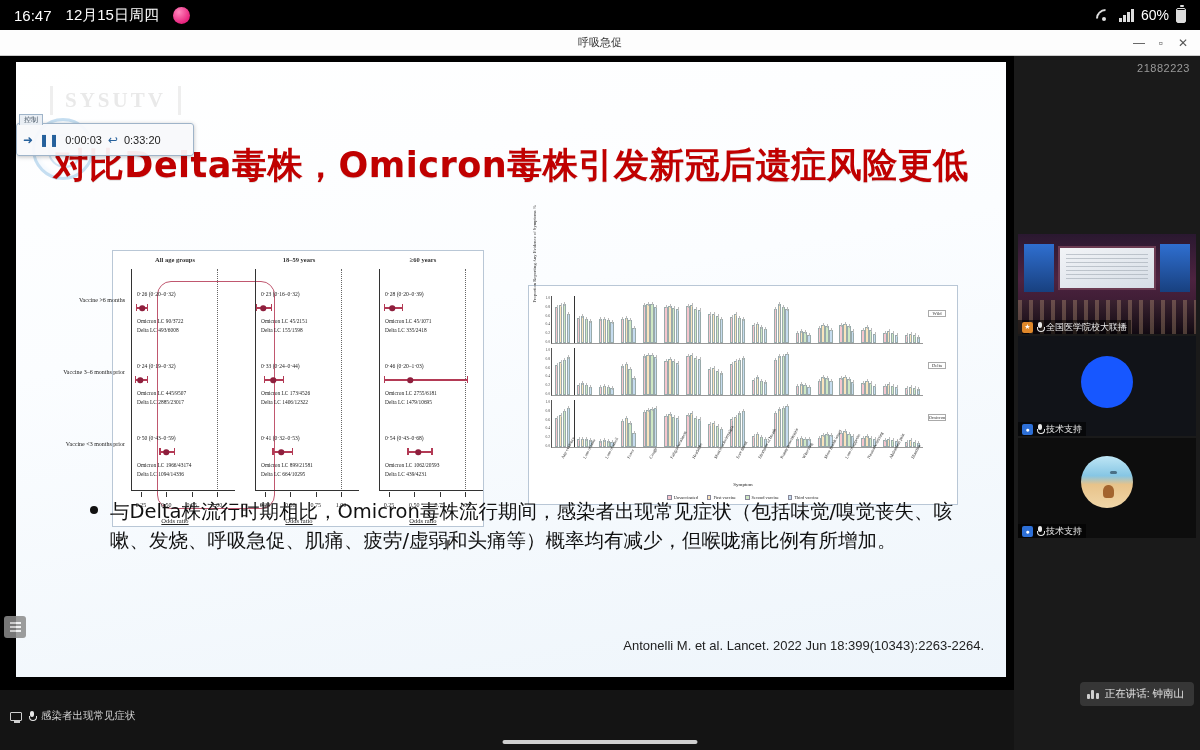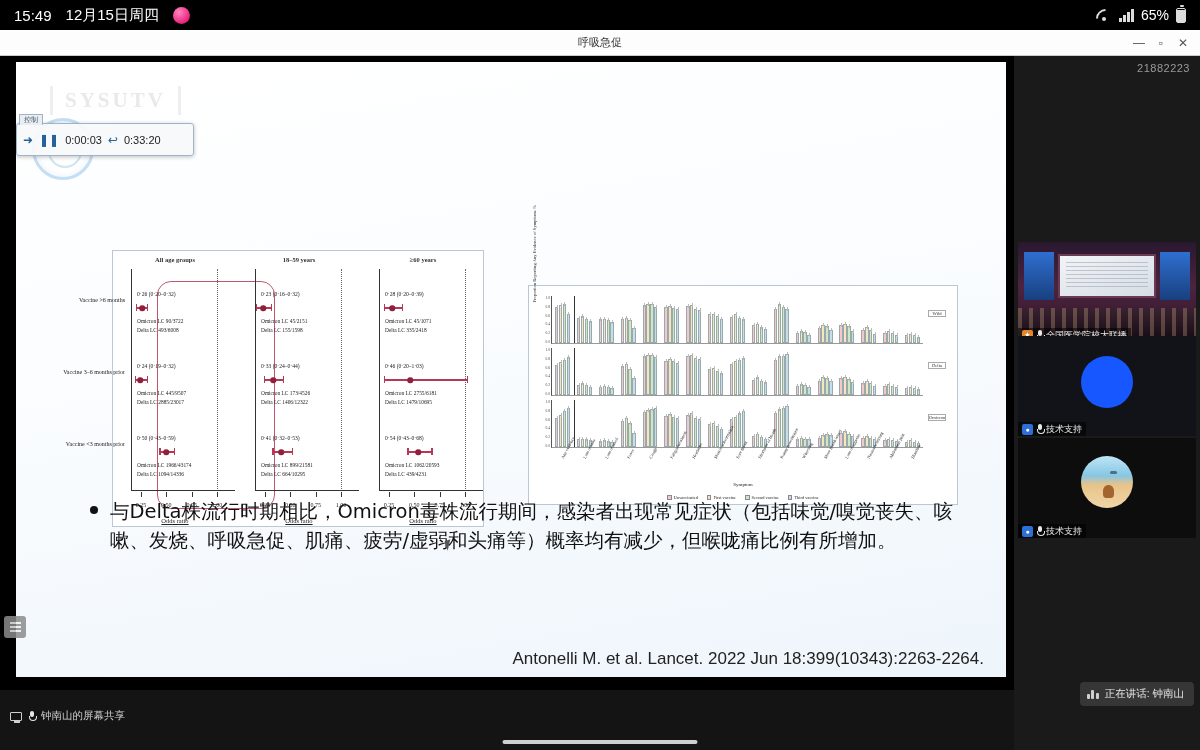--- a/index.html
+++ b/index.html
@@ -233,22 +233,22 @@
   .bullet-dot {
     flex: 0 0 auto; width: 8px; height: 8px; border-radius: 50%;
     background: #111; margin-top: 9px;
   }
   .bullet-text {
     font-size: 19.5px; line-height: 1.5; color: #111;
     font-family: "DejaVu Sans", "Liberation Sans", sans-serif;
   }
   .bullet-text.emph { color: #e01b1b; font-weight: bold; }
   #citation {
-    position: absolute; right: 22px; bottom: 8px;
-    font-size: 17px; color: #222;
+    position: absolute; right: 22px; bottom: 24px;
+    font-size: 13px; color: #222;
     font-family: "Liberation Sans", sans-serif;
   }
 
   
   #media-overlay {
     position: absolute; left: 0; top: 61px; width: 178px; height: 33px;
     background: rgba(248,249,251,.94);
     border: 1px solid #9fb4c9; border-radius: 3px;
     display: flex; align-items: center; gap: 6px; padding: 0 6px;
     font-size: 11px; color: #2b3b4b;
@@ -308,21 +308,21 @@
     content: ""; position: absolute; left: 1.5px; top: 0;
     width: 4px; height: 6px; border-radius: 2px; background: #e8e8e8;
   }
   .mic-ico:after {
     content: ""; position: absolute; left: 0.5px; top: 5px;
     width: 6px; height: 3.5px; border: 1px solid #e8e8e8;
     border-top: none; border-radius: 0 0 4px 4px;
   }
 
   
-  #tile-1 { top: 186px; height: 100px;
+  #tile-1 { top: 178px; height: 100px;
     background: linear-gradient(180deg,#2a1830 0%,#4d2340 45%,#2b1526 100%); }
   .aud-screen {
     position: absolute; left: 40px; top: 12px; width: 98px; height: 44px;
     background: linear-gradient(160deg,#f2f4f7,#d6dde6);
     border: 2px solid #6b3b52;
   }
   .aud-screen:after {
     content: ""; position: absolute; left: 6px; top: 6px;
     right: 6px; bottom: 6px;
     background: repeating-linear-gradient(180deg,#9aa3ad 0 1px,transparent 1px 4px);
@@ -443,33 +443,33 @@
   #home-indicator {
     position: absolute; left: 50%; bottom: 6px; transform: translateX(-50%);
     width: 195px; height: 4px; border-radius: 2px; background: #cfcfcf;
   }
 </style>
 </head>
 <body>
 
 <div id="status-bar">
   <div id="status-left">
-    <span>15:49</span>
+    <span>16:47</span>
     <span>12月15日周四</span>
     <span class="notif-dot"></span>
   </div>
   <div id="status-right">
     <span class="wifi-ico"></span>
     <span class="sig-ico">
         <i></i>
         <i></i>
         <i></i>
         <i></i>
       </span>
-    <span>65%</span>
+    <span>60%</span>
     <span class="bat-ico"></span>
   </div>
 </div>
 
 <div id="title-bar">
   <span>呼吸急促</span>
   <div id="win-controls">
     <span class="win-btn">—</span>
     <span class="win-btn">▫</span>
     <span class="win-btn">✕</span>
@@ -477,20 +477,21 @@
 </div>
 
 <div id="meeting-body">
 
   <div id="share-stage">
     <div id="slide">
 
       <div id="slide-watermark">SYSUTV</div>
       <div id="slide-seal"></div>
 
+      <div id="slide-title">对比Delta毒株，Omicron毒株引发新冠后遗症风险更低</div>
 
       <div id="figure-band">
 
         <div id="forest-plot">
           <div id="fp-highlight"></div>
         <div class="fp-panel" style="left: 0px; width: 124px;">
               <div class="fp-panel-title">All age groups</div>
               <div class="fp-axis-v"></div>
               <div class="fp-nullline" style="left: 103.895px;"></div>
               <div class="fp-axis-h" style="width: 104px;"></div>
@@ -992,21 +993,21 @@
     <div id="stage-list-btn">
         <i></i>
         <i></i>
         <i></i>
       </div>
   </div>
 
   <div id="bottom-bar">
     <span class="screen-ico"></span>
     <span class="mic-ico"></span>
-    <span>钟南山的屏幕共享</span>
+    <span>感染者出现常见症状</span>
   </div>
 
   <div id="participant-rail">
     <div id="meeting-id">21882223</div>
 
     <div class="tile" id="tile-1">
       <div class="aud-panel-l"></div>
       <div class="aud-panel-r"></div>
       <div class="aud-screen"></div>
       <div class="aud-crowd"></div>

